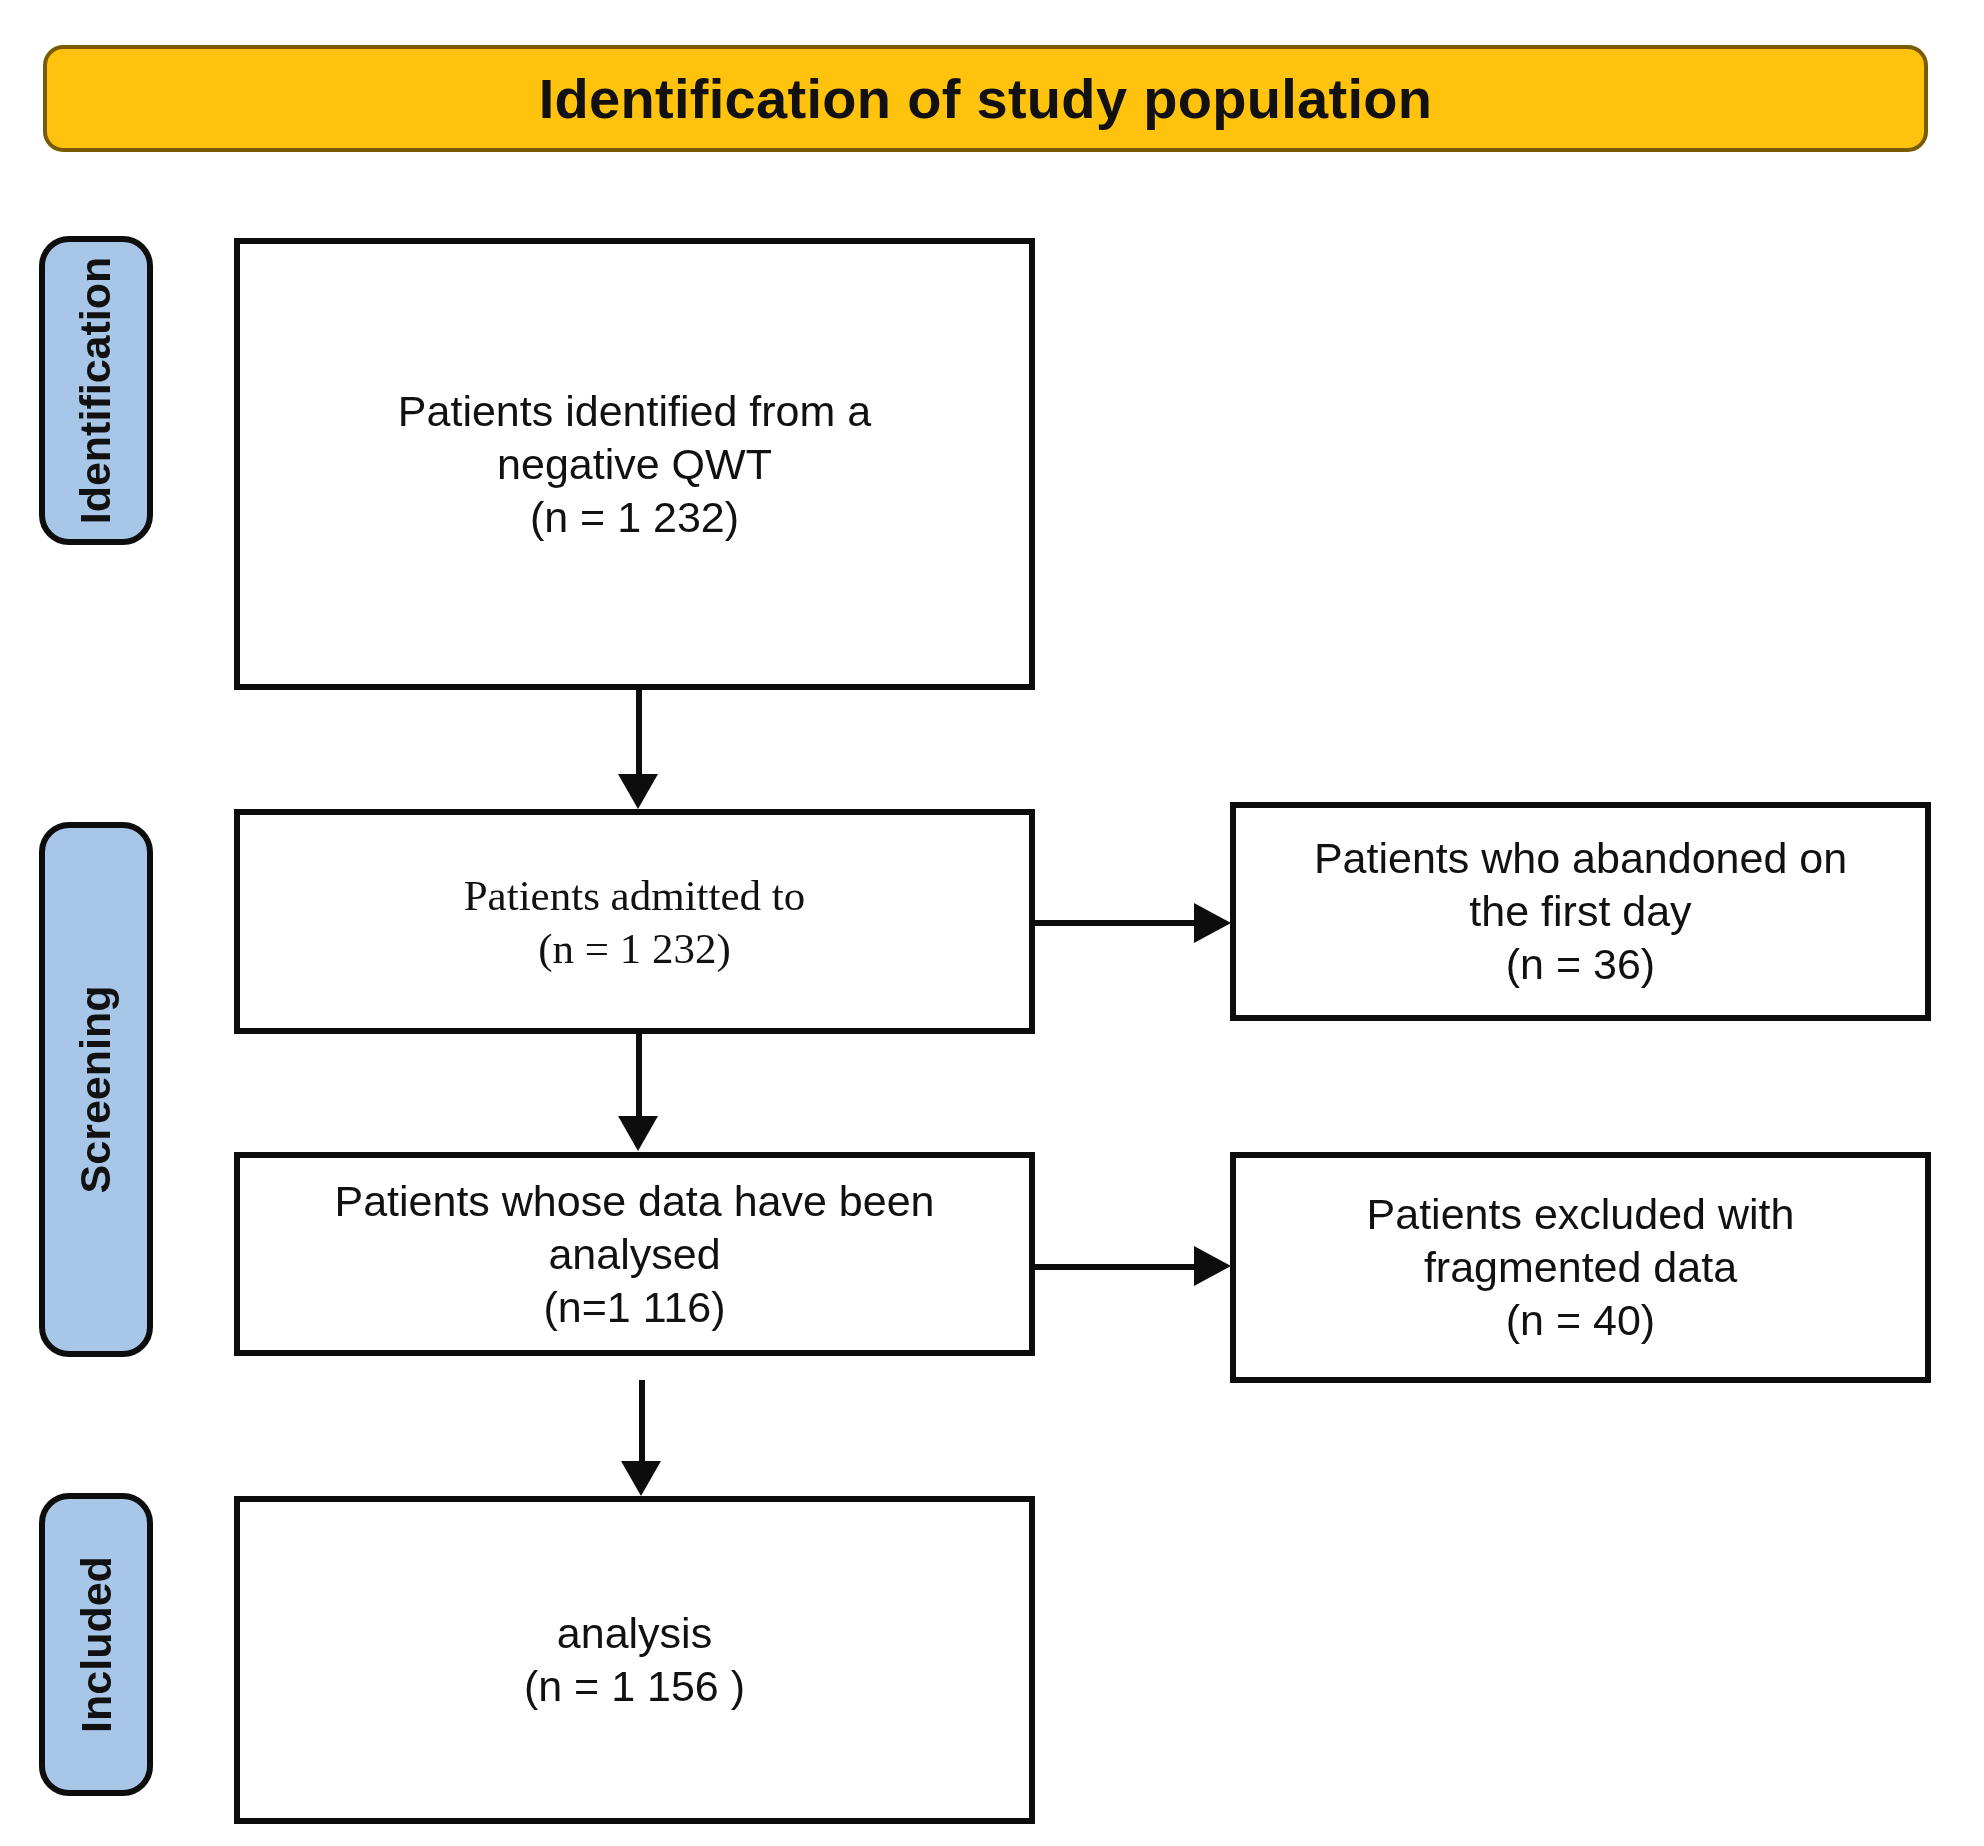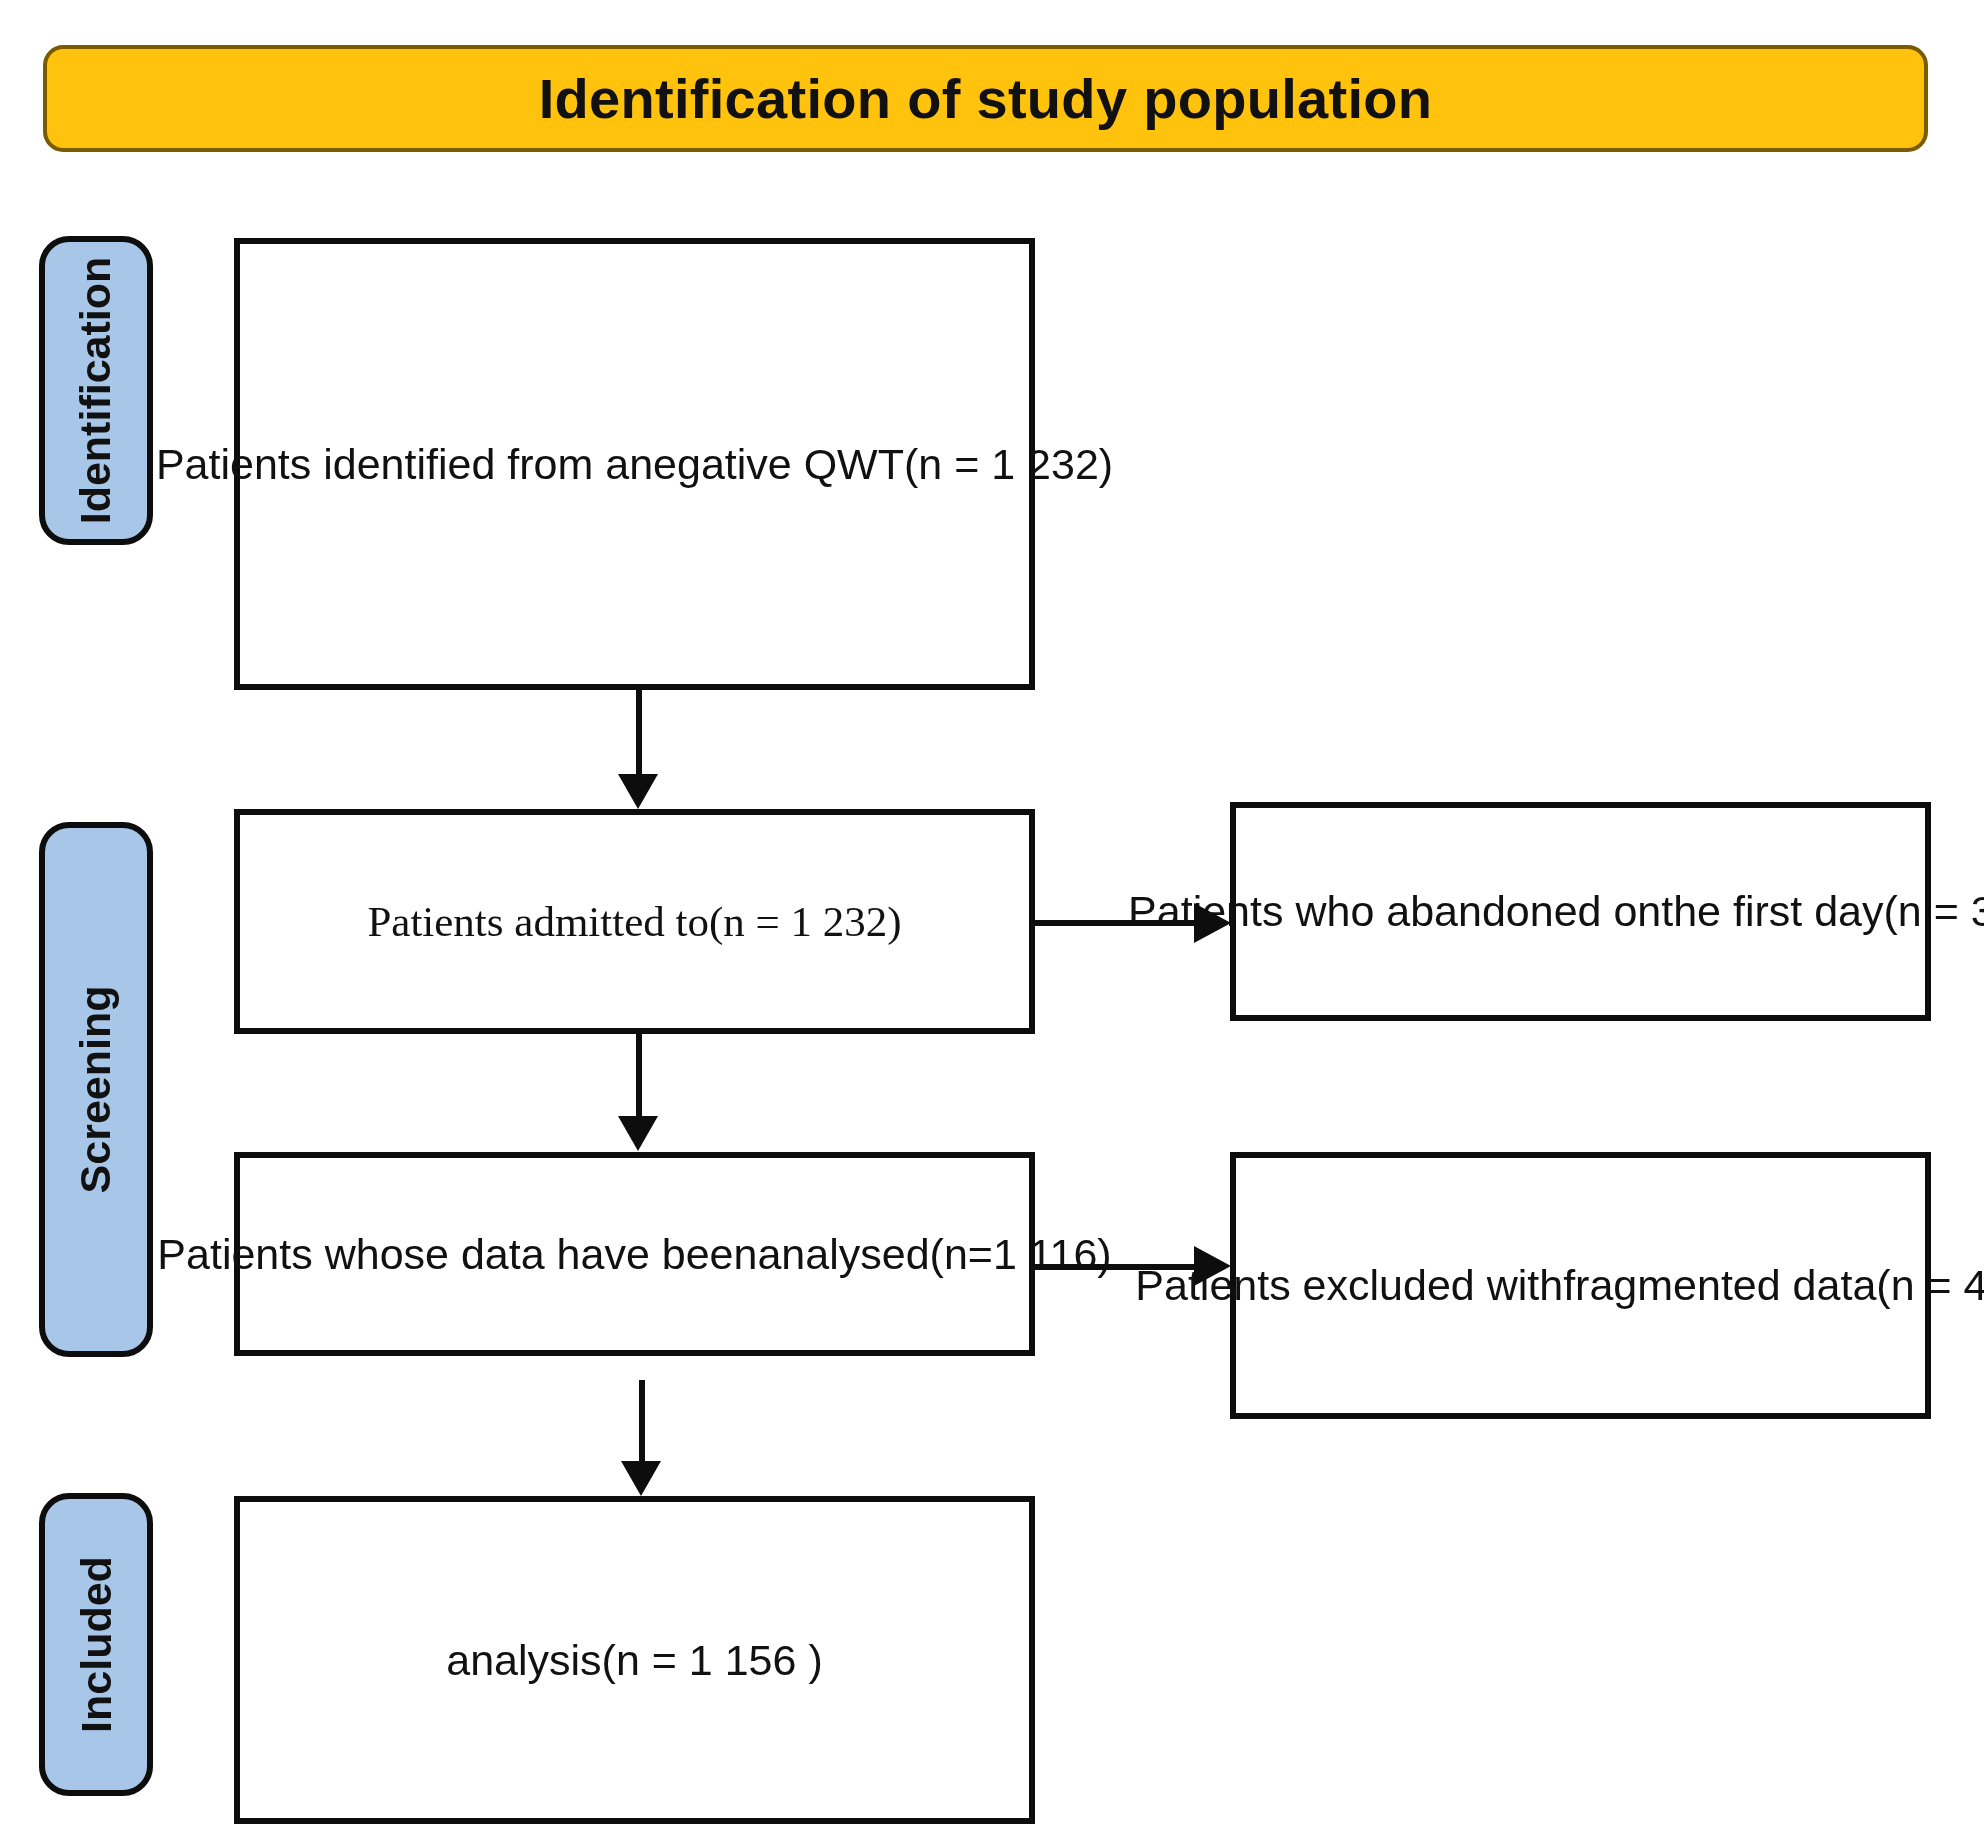--- a/index.html
+++ b/index.html
@@ -51,38 +51,38 @@
   }
   #stage-identification { top: 236px;  height: 309px; }
   #stage-screening      { top: 822px; height: 535px; }
   #stage-included       { top: 1493px; height: 303px; }
 
   
   .box {
     position: absolute;
     background: #ffffff;
     border: 6.1px solid #0d0d0d;
-    display: flex; flex-direction: row;
+    display: flex; flex-direction: column;
     align-items: center; justify-content: center;
     text-align: center;
     box-sizing: border-box;
   }
   .box .line {
     font-size: 43px;
     line-height: 53px;
     white-space: pre;
   }
   .main  { left: 234px;  width: 801px; }
   .side  { left: 1230px; width: 701px; }
   #box1  { top: 238px;  height: 452px; }
   #box2  { top: 809px; height: 225px; font-family: Liberation Serif, serif; }
   #box3  { top: 1152px; height: 204px; }
   #box4  { top: 1496px; height: 328px; }
   #rbox1 { top: 802px; height: 219px; }
-  #rbox2 { top: 1152px; height: 267px; }
+  #rbox2 { top: 1152px; height: 231px; }
 
   
   .vline, .hline {
     position: absolute;
     background: #0d0d0d;
   }
   .vline { width: 6.1px; }
   .hline { height: 6.1px; }
   .head-down, .head-right {
     position: absolute;

